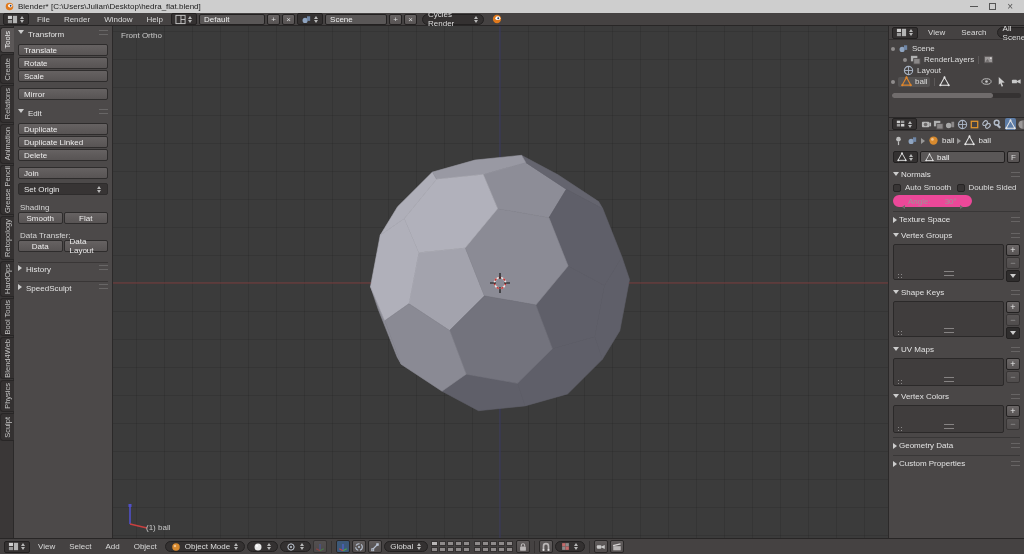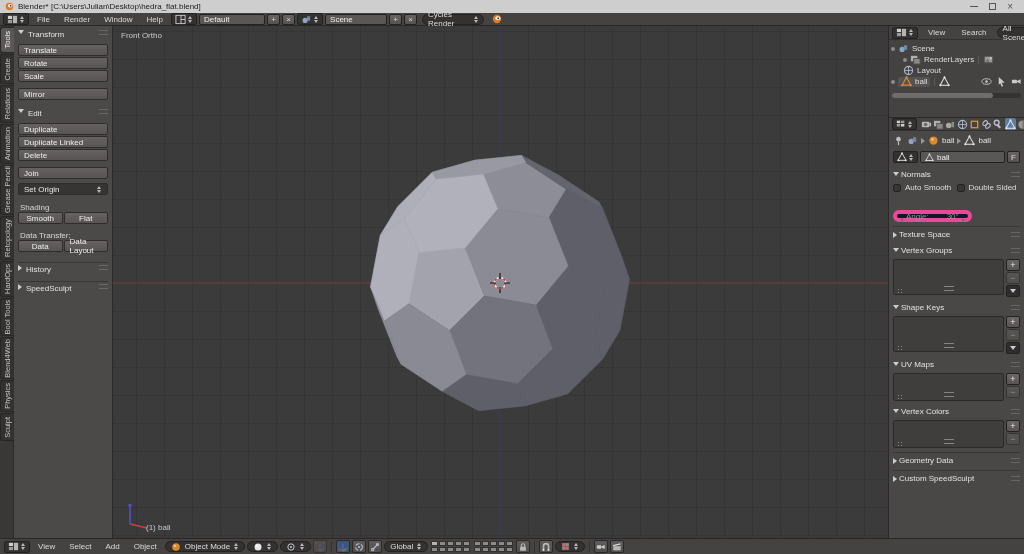--- a/index.html
+++ b/index.html
@@ -62,21 +62,21 @@
 .ptab{width:12px;height:12px;display:flex;align-items:center;justify-content:center;border-radius:2px}
 .ptab.active{background:#5d7ca6}
 .pbread{height:15px;display:flex;align-items:center;gap:3px;margin-top:2px;color:#e4e4e4}
 .pnamerow{height:14px;display:flex;align-items:center;gap:2px;margin-top:2px}
 .darkbtn{background:#343131;border:1px solid #232121;border-radius:2px;height:12px;display:inline-flex;align-items:center;gap:2px;padding:0 3px}
 .psec{height:12px;display:flex;align-items:center;gap:2px;color:#e3e3e3;margin-top:4px}
 .psec.closed{border-top:1px solid rgba(0,0,0,.22);padding-top:2px;height:14px}
 .chkrow{display:flex;align-items:center;margin-top:3px}
 .chk{width:8px;height:8px;background:#383535;border:1px solid #262424;border-radius:2px;margin-right:4px}
 .chklabel{color:#dddddd}
-.slider{height:12px;border-radius:7px;background:#0f172a;border:4px solid #ec4899;display:flex;align-items:center;padding:0 9px;color:#9b9797;margin-top:18px;position:relative}
+.slider{height:12px;border-radius:7px;background:#0f172a;border:6px solid #ec4899;display:flex;align-items:center;padding:0 9px;color:#9b9797;margin-top:3px;position:relative}
 .slider .val{margin-left:auto}
 .slider:before{content:"";position:absolute;left:3px;top:4px;border-top:2.5px solid transparent;border-bottom:2.5px solid transparent;border-right:3px solid #6f6b6b}
 .slider:after{content:"";position:absolute;right:3px;top:4px;border-top:2.5px solid transparent;border-bottom:2.5px solid transparent;border-left:3px solid #6f6b6b}
 .lrow{display:flex;gap:2px;margin-top:3px}
 .lbox{flex:1;background:#403d3d;border:1px solid #2b2929;border-radius:2px;position:relative}
 .lbox:after{content:"";position:absolute;left:50%;bottom:3px;margin-left:-5px;width:10px;height:3px;border-top:1px solid #868383;border-bottom:1px solid #868383}
 .lbox:before{content:"";position:absolute;left:4px;bottom:4px;width:1px;height:1px;background:#8a8888;box-shadow:3px 0 #8a8888,0 3px #8a8888,3px 3px #8a8888}
 .h36{height:36px}.h28{height:28px}
 .scol{display:flex;flex-direction:column;gap:1px;width:14px}
 .sbtn{height:12px;background:linear-gradient(#6a6666,#585454);border:1px solid #232121;border-radius:2px;display:flex;align-items:center;justify-content:center;color:#e8e8e8;font-size:9px;line-height:8px}
@@ -647,21 +647,21 @@
         <span class="sbtn dim">−</span>
       </div>
     </div>
     <div class="psec closed">
         <span class="tri-r"></span>
         <span>Geometry Data</span>
         <span class="grip"></span>
       </div>
     <div class="psec closed">
         <span class="tri-r"></span>
-        <span>Custom SpeedSculpt</span>
+        <span>Custom Properties</span>
         <span class="grip"></span>
       </div>
   </div>
 
   <div class="bottombar abs">
     <span class="darkbtn">
         <svg class="i" width="11" height="11" viewBox="0 0 12 12">
           <use href="#i-info"></use>
         </svg>
         <span class="updn"></span>

